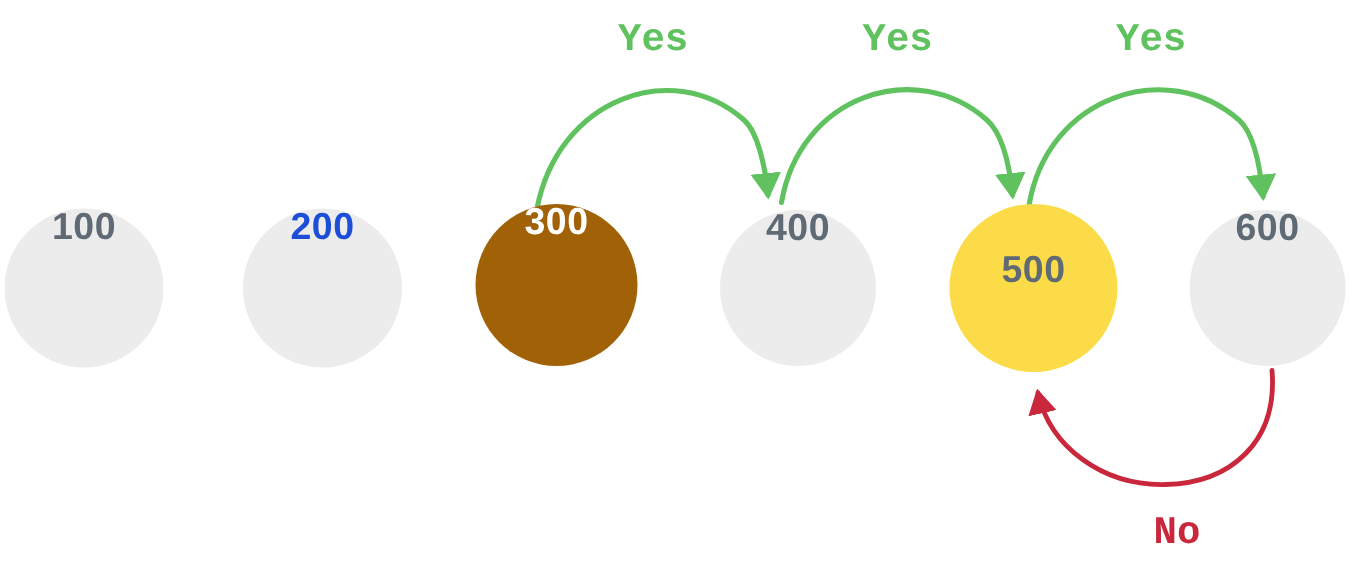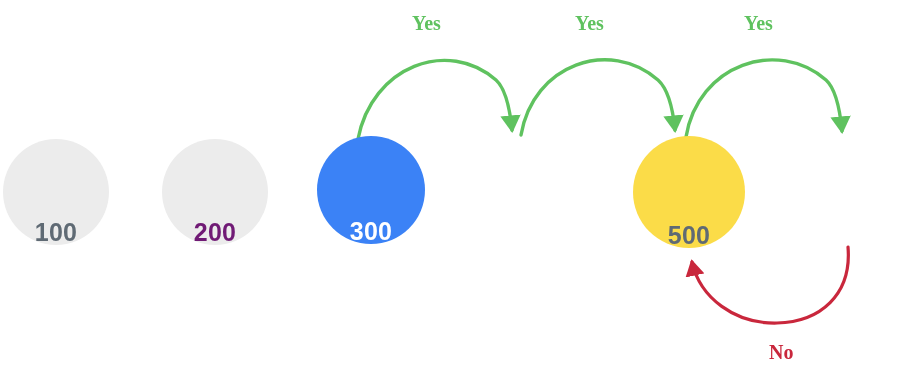--- a/index.html
+++ b/index.html
@@ -21,37 +21,37 @@
     position: absolute;
     left: 0;
     top: 0;
     width: 900px;
     height: 383px;
   }
   .node-circle {
     position: absolute;
     border-radius: 50%;
     display: flex;
-    align-items: flex-end;
+    align-items: flex-start;
     justify-content: center;
     box-sizing: border-box;
   }
   .node-label {
     font-family: "Liberation Sans", sans-serif;
     font-weight: bold;
     font-size: 25px;
     letter-spacing: 0.3px;
     line-height: 1;
     user-select: none;
   }
   .edge-label {
     position: absolute;
-    font-family: Liberation Serif, serif;
+    font-family: Liberation Mono, monospace;
     font-weight: bold;
-    font-size: 20px;
+    font-size: 26px;
     line-height: 1;
     white-space: nowrap;
     user-select: none;
   }
 </style>
 </head>
 <body>
 
 <div id="canvas">
 
@@ -72,32 +72,38 @@
     <path fill="none" stroke="#5fc25f" stroke-width="3.4" stroke-linecap="round" marker-end="url(#arrow-green)" d="M 686 137 C 698 64, 778 38, 826 80 C 836 89, 840 110, 842 131"></path>
 
     <path fill="none" stroke="#c9273c" stroke-width="3.2" stroke-linecap="round" marker-end="url(#arrow-red)" d="M 848 247 C 852 295, 820 322, 777 323 C 735 324, 700 298, 692 262"></path>
   </svg>
 
   <div class="node-circle" style="left:3px; top:139px; width:106px; height:106px; background:#ececec;">
     <span class="node-label" style="color:#5f6a74;">100</span>
   </div>
 
   <div class="node-circle" style="left:162px; top:139px; width:106px; height:106px; background:#ececec;">
-    <span class="node-label" style="color:#701a75;">200</span>
+    <span class="node-label" style="color:#1d4ed8;">200</span>
   </div>
 
-  <div class="node-circle" style="left:317px; top:136px; width:108px; height:108px; background:#3b82f6;">
+  <div class="node-circle" style="left:317px; top:136px; width:108px; height:108px; background:#a16207;">
     <span class="node-label" style="color:#ffffff;">300</span>
   </div>
 
+  <div class="node-circle" style="left:480px; top:140px; width:104px; height:104px; background:#ececec;">
+    <span class="node-label" style="color:#5f6a74;">400</span>
+  </div>
 
   <div class="node-circle" style="left:633px; top:136px; width:112px; height:112px; background:#fbdc48;">
     <span class="node-label" style="color:#5f6a74;margin-top:32px;">500</span>
   </div>
 
+  <div class="node-circle" style="left:793px; top:140px; width:104px; height:104px; background:#ececec;">
+    <span class="node-label" style="color:#5f6a74;">600</span>
+  </div>
 
   <div class="edge-label" style="left:412px; top:13px; color:#5fc25f;">Yes</div>
 
   <div class="edge-label" style="left:575px; top:13px; color:#5fc25f;">Yes</div>
 
   <div class="edge-label" style="left:744px; top:13px; color:#5fc25f;">Yes</div>
 
   <div class="edge-label" style="left:769px; top:342px; color:#c9273c;">No</div>
 
 </div>

